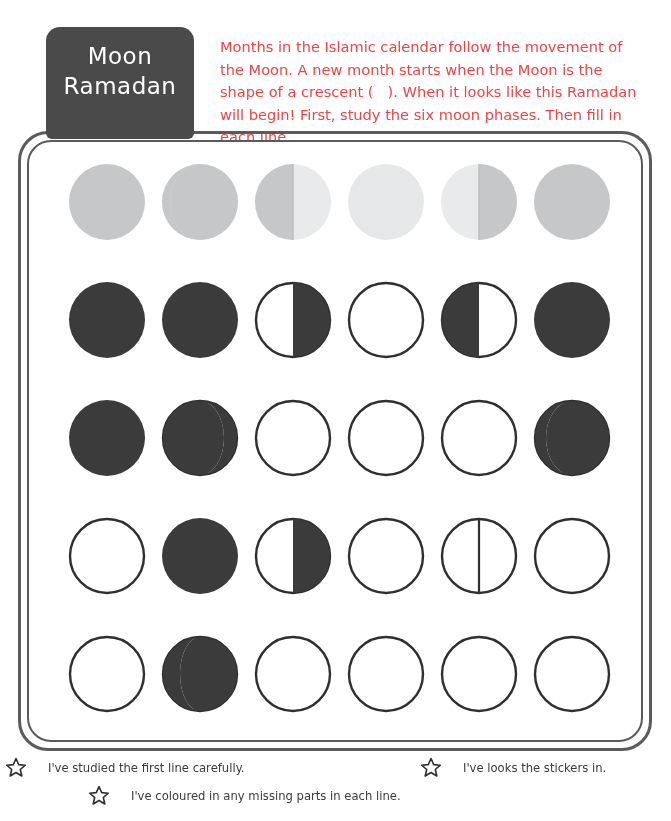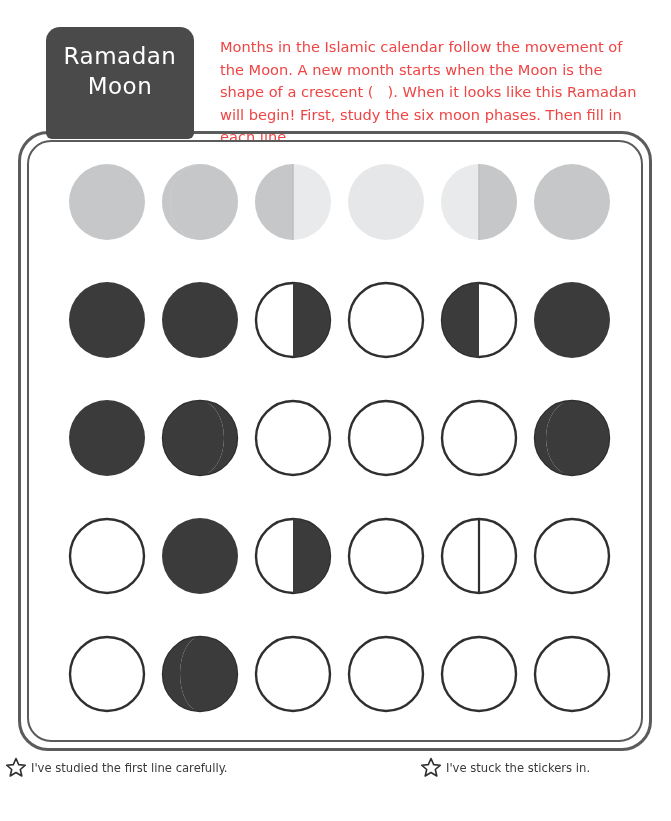--- a/index.html
+++ b/index.html
@@ -105,21 +105,21 @@
     height: 78px;
     position: relative;
   }
   .moon svg { display: block; }
 
   
   .check {
     position: absolute;
     display: flex;
     align-items: center;
-    gap: 4px;
+    gap: 21px;
   }
   .check .label {
     font-size: 11.6px;
     color: #3b3b3b;
     line-height: 14px;
   }
   .star-box {
     width: 22px;
     height: 21px;
     flex: 0 0 auto;
@@ -127,22 +127,22 @@
   #check-0 { left: 5px;  top: 757px; }
   #check-1 { left: 420px; top: 757px; }
   #check-2 { left: 88px; top: 785px; }
 </style>
 </head>
 <body>
 
 <div class="page">
 
   <div class="title-tab">
+    <div class="title-line">Moon</div>
     <div class="title-line">Ramadan</div>
-    <div class="title-line">Moon</div>
   </div>
 
   <div class="intro">
     <span>Months in the Islamic calendar follow the movement of the Moon. A new month starts when the Moon is the shape of a crescent (</span><span class="crescent-inline"><svg viewBox="0 0 14 15" width="14" height="15">
           <path d="M11.5 1.2 A6.6 6.6 0 1 0 11.5 13.8 A6.6 6.6 0 1 1 11.5 1.2 Z" fill="#3b3b3b"></path>
         </svg></span><span>). When it looks like this Ramadan will begin! First, study the six moon phases. Then fill in each line.</span>
   </div>
 
   <div class="frame-outer"></div>
   <div class="frame-inner"></div>
@@ -400,17 +400,25 @@
     </span>
     <span class="label">I've studied the first line carefully.</span>
   </div>
 
   <div class="check" id="check-1">
     <span class="star-box">
       <svg viewBox="0 0 22 21" width="22" height="21">
           <path d="M11 1.6 L13.7 7.6 L20.3 8.2 L15.3 12.5 L16.8 19 L11 15.5 L5.2 19 L6.7 12.5 L1.7 8.2 L8.3 7.6 Z" fill="#ffffff" stroke="#2f2f2f" stroke-width="1.6" stroke-linejoin="round"></path>
         </svg>
     </span>
-    <span class="label">I've stuck the stickers in.</span>
-  </div>
-
+    <span class="label">I've looks the stickers in.</span>
+  </div>
+
+  <div class="check" id="check-2">
+    <span class="star-box">
+      <svg viewBox="0 0 22 21" width="22" height="21">
+          <path d="M11 1.6 L13.7 7.6 L20.3 8.2 L15.3 12.5 L16.8 19 L11 15.5 L5.2 19 L6.7 12.5 L1.7 8.2 L8.3 7.6 Z" fill="#ffffff" stroke="#2f2f2f" stroke-width="1.6" stroke-linejoin="round"></path>
+        </svg>
+    </span>
+    <span class="label">I've coloured in any missing parts in each line.</span>
+  </div>
 
 </div>
 
 </body></html>

